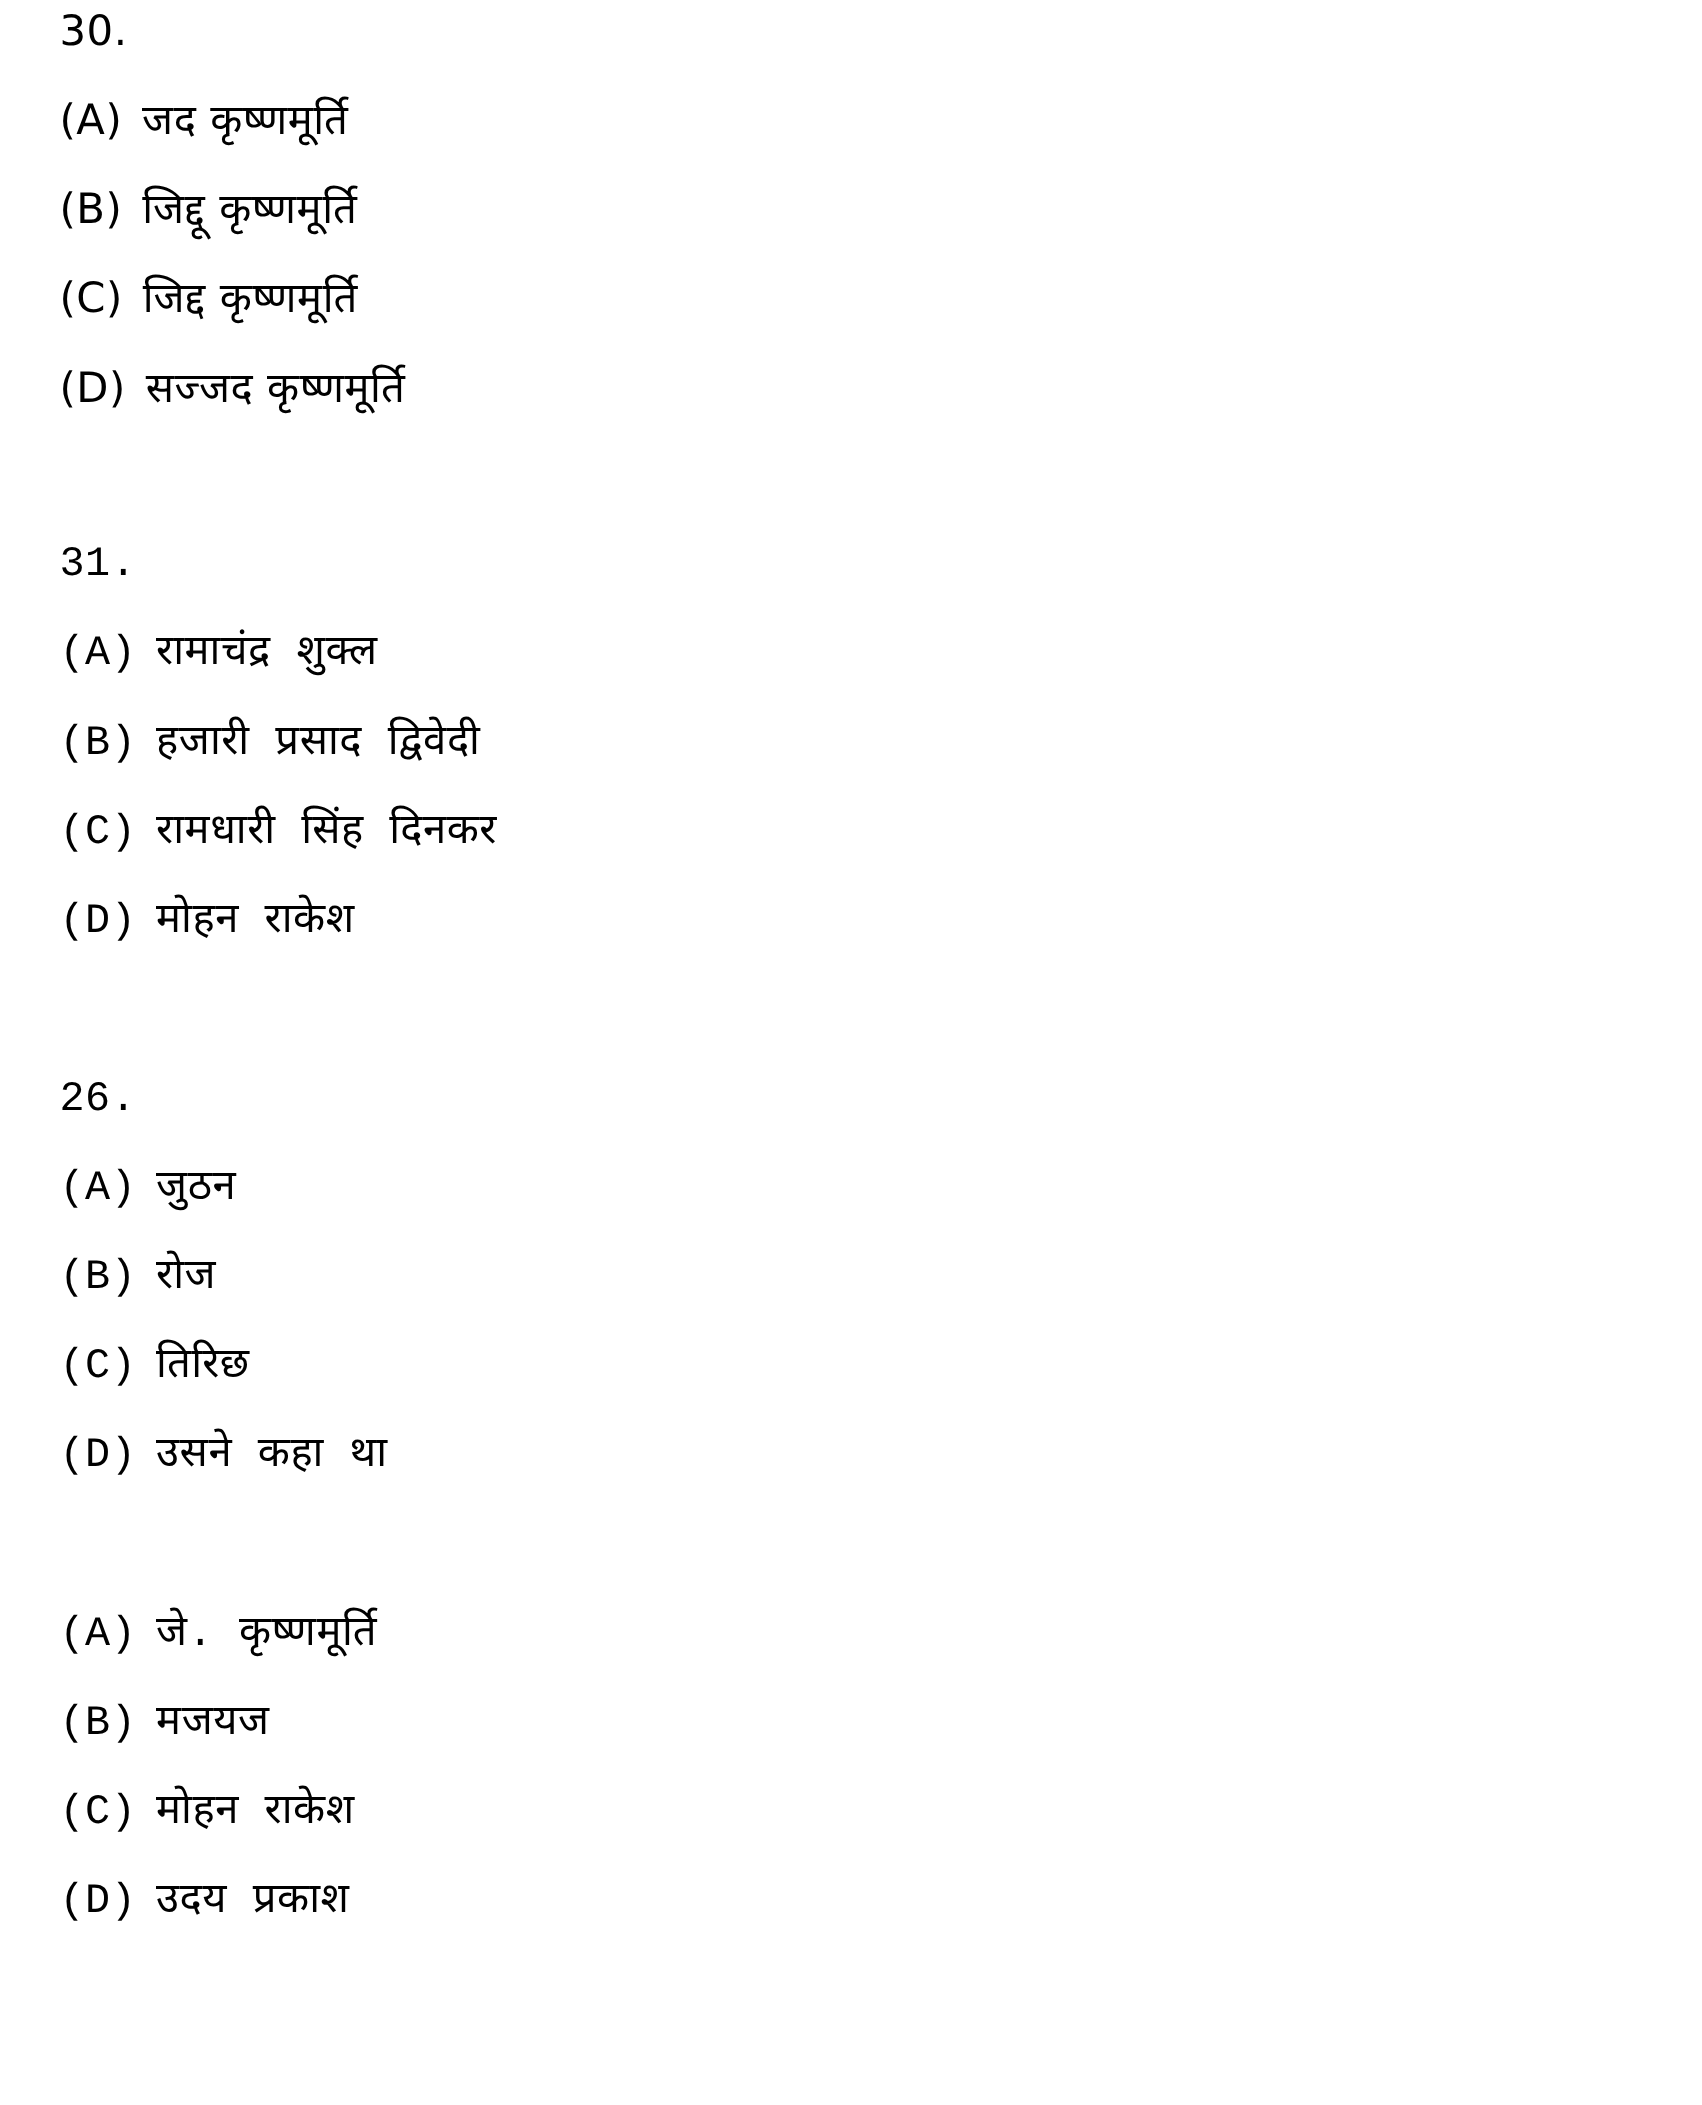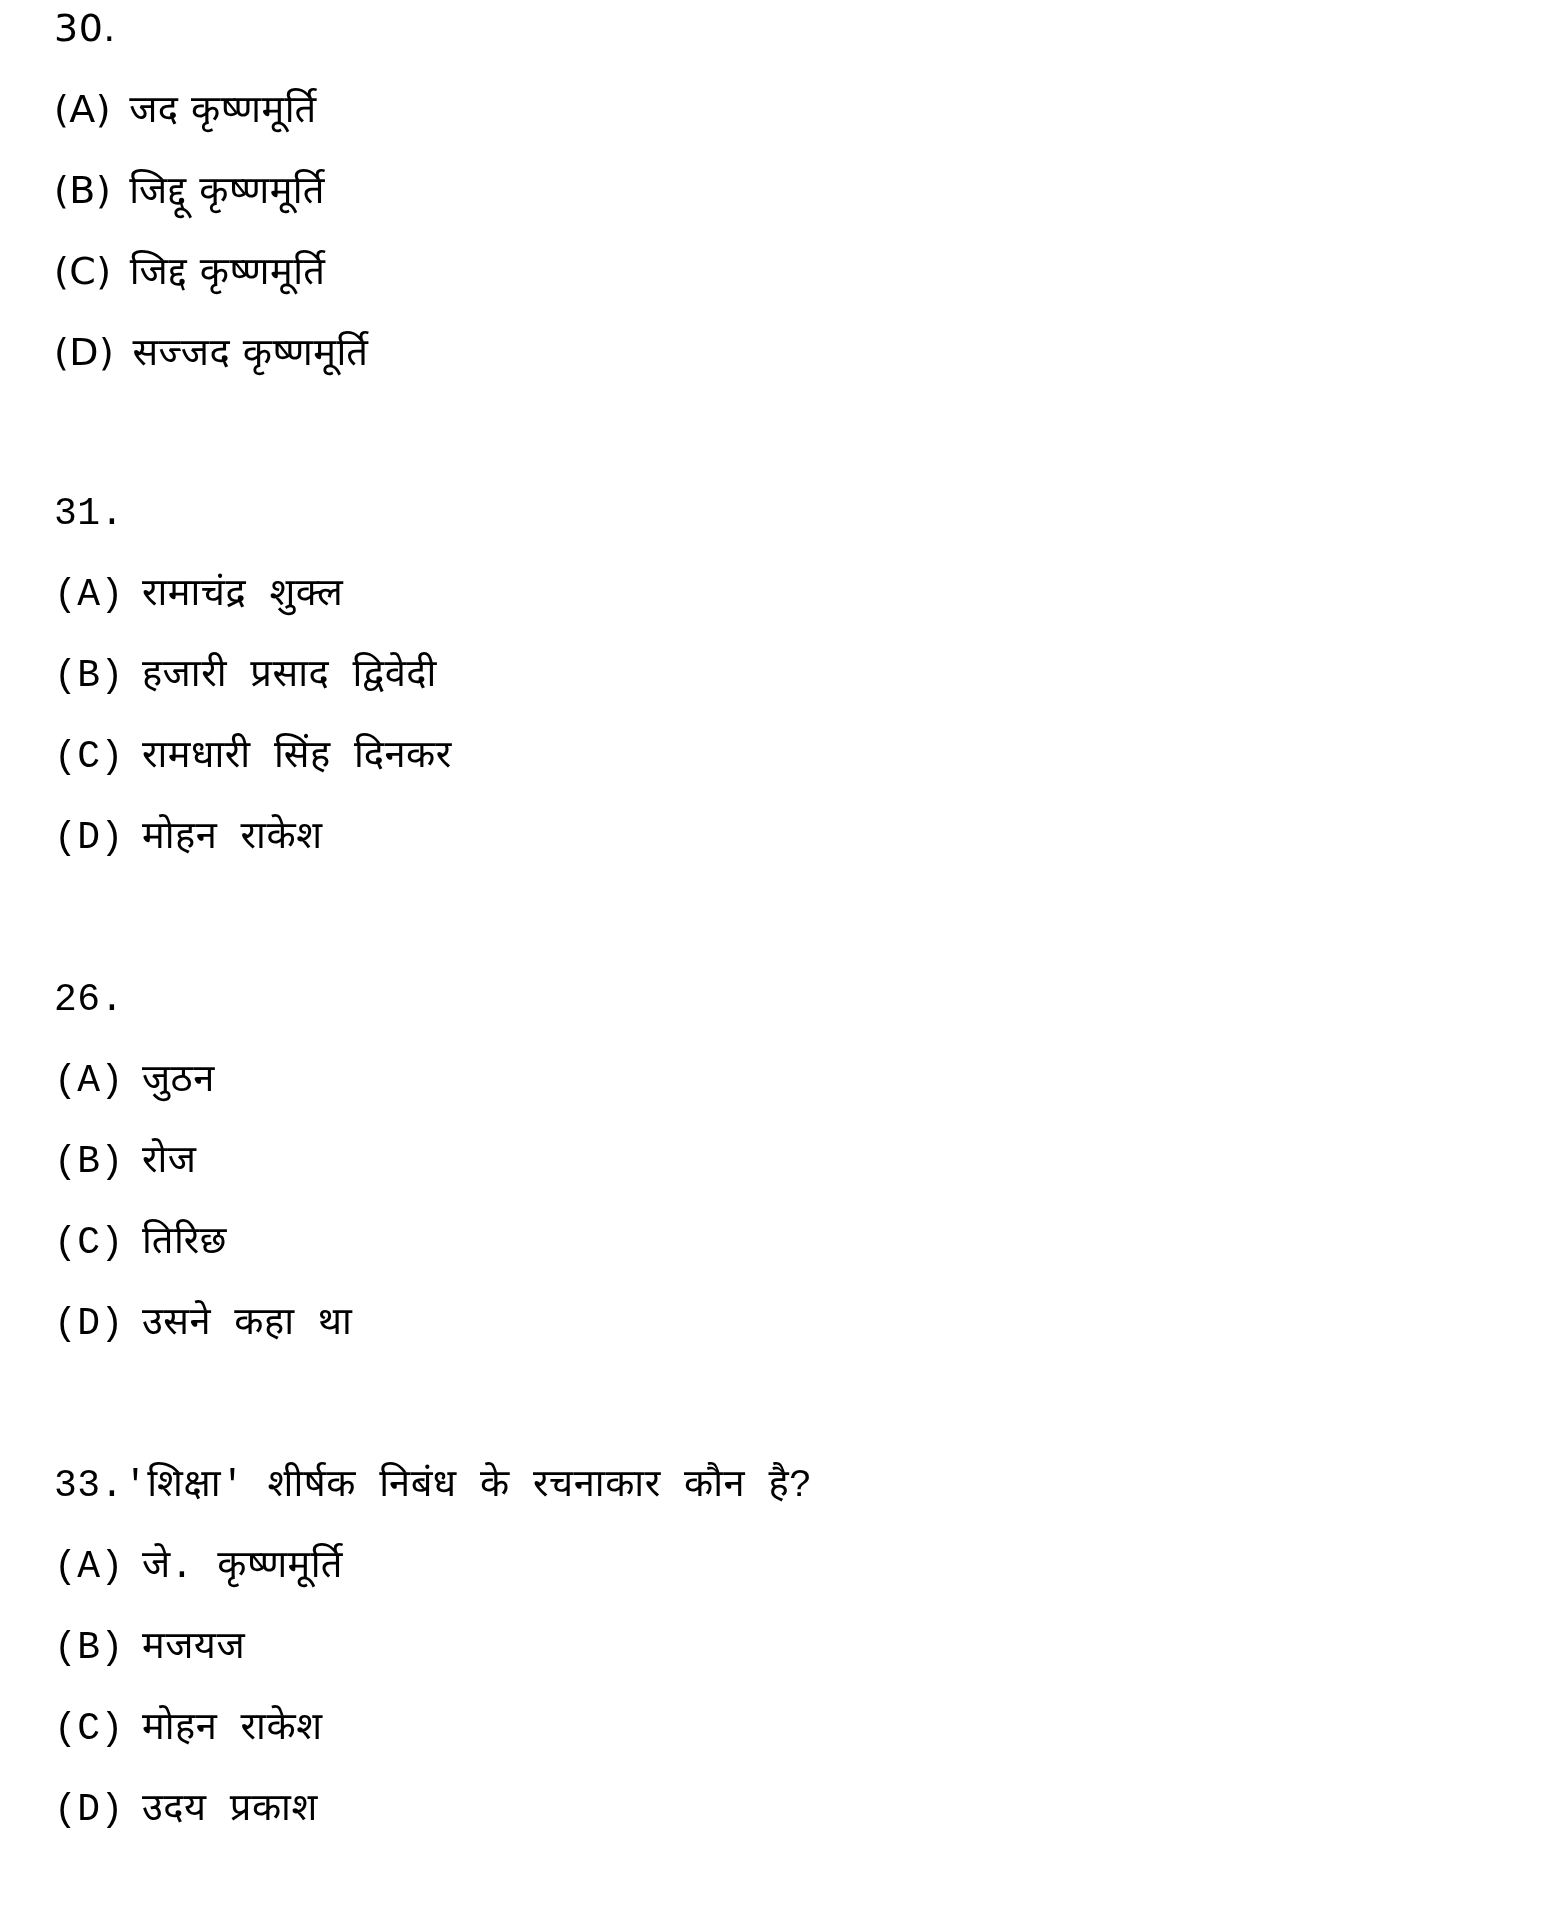--- a/index.html
+++ b/index.html
@@ -27,20 +27,21 @@
     .line {
       height: 81px;
       display: flex;
       align-items: center;
       font-size: 38px;
       line-height: 1;
       white-space: nowrap;
       letter-spacing: 0.5px;
     }
     .q-number {
+      margin-right: 14px;
     }
     .opt-letter {
       margin-right: 18px;
     }
     .question + .question {
       margin-top: 81px;
       font-family: Liberation Mono, monospace;
     }
     #q30 { margin-top: -13px; }
   </style>
@@ -110,24 +111,20 @@
       <span class="opt-text">तिरिछ</span>
     </div>
     <div class="line">
       <span class="opt-letter">(D)</span>
       <span class="opt-text">उसने कहा था</span>
     </div>
   </div>
 
   <div class="question" id="q33">
     <div class="line">
-      <span class="q-number">33.</span>
-      <span class="q-text">'शिक्षा' शीर्षक निबंध के रचनाकार कौन है?</span>
-    </div>
-    <div class="line">
       <span class="opt-letter">(A)</span>
       <span class="opt-text">जे. कृष्णमूर्ति</span>
     </div>
     <div class="line">
       <span class="opt-letter">(B)</span>
       <span class="opt-text">मजयज</span>
     </div>
     <div class="line">
       <span class="opt-letter">(C)</span>
       <span class="opt-text">मोहन राकेश</span>

